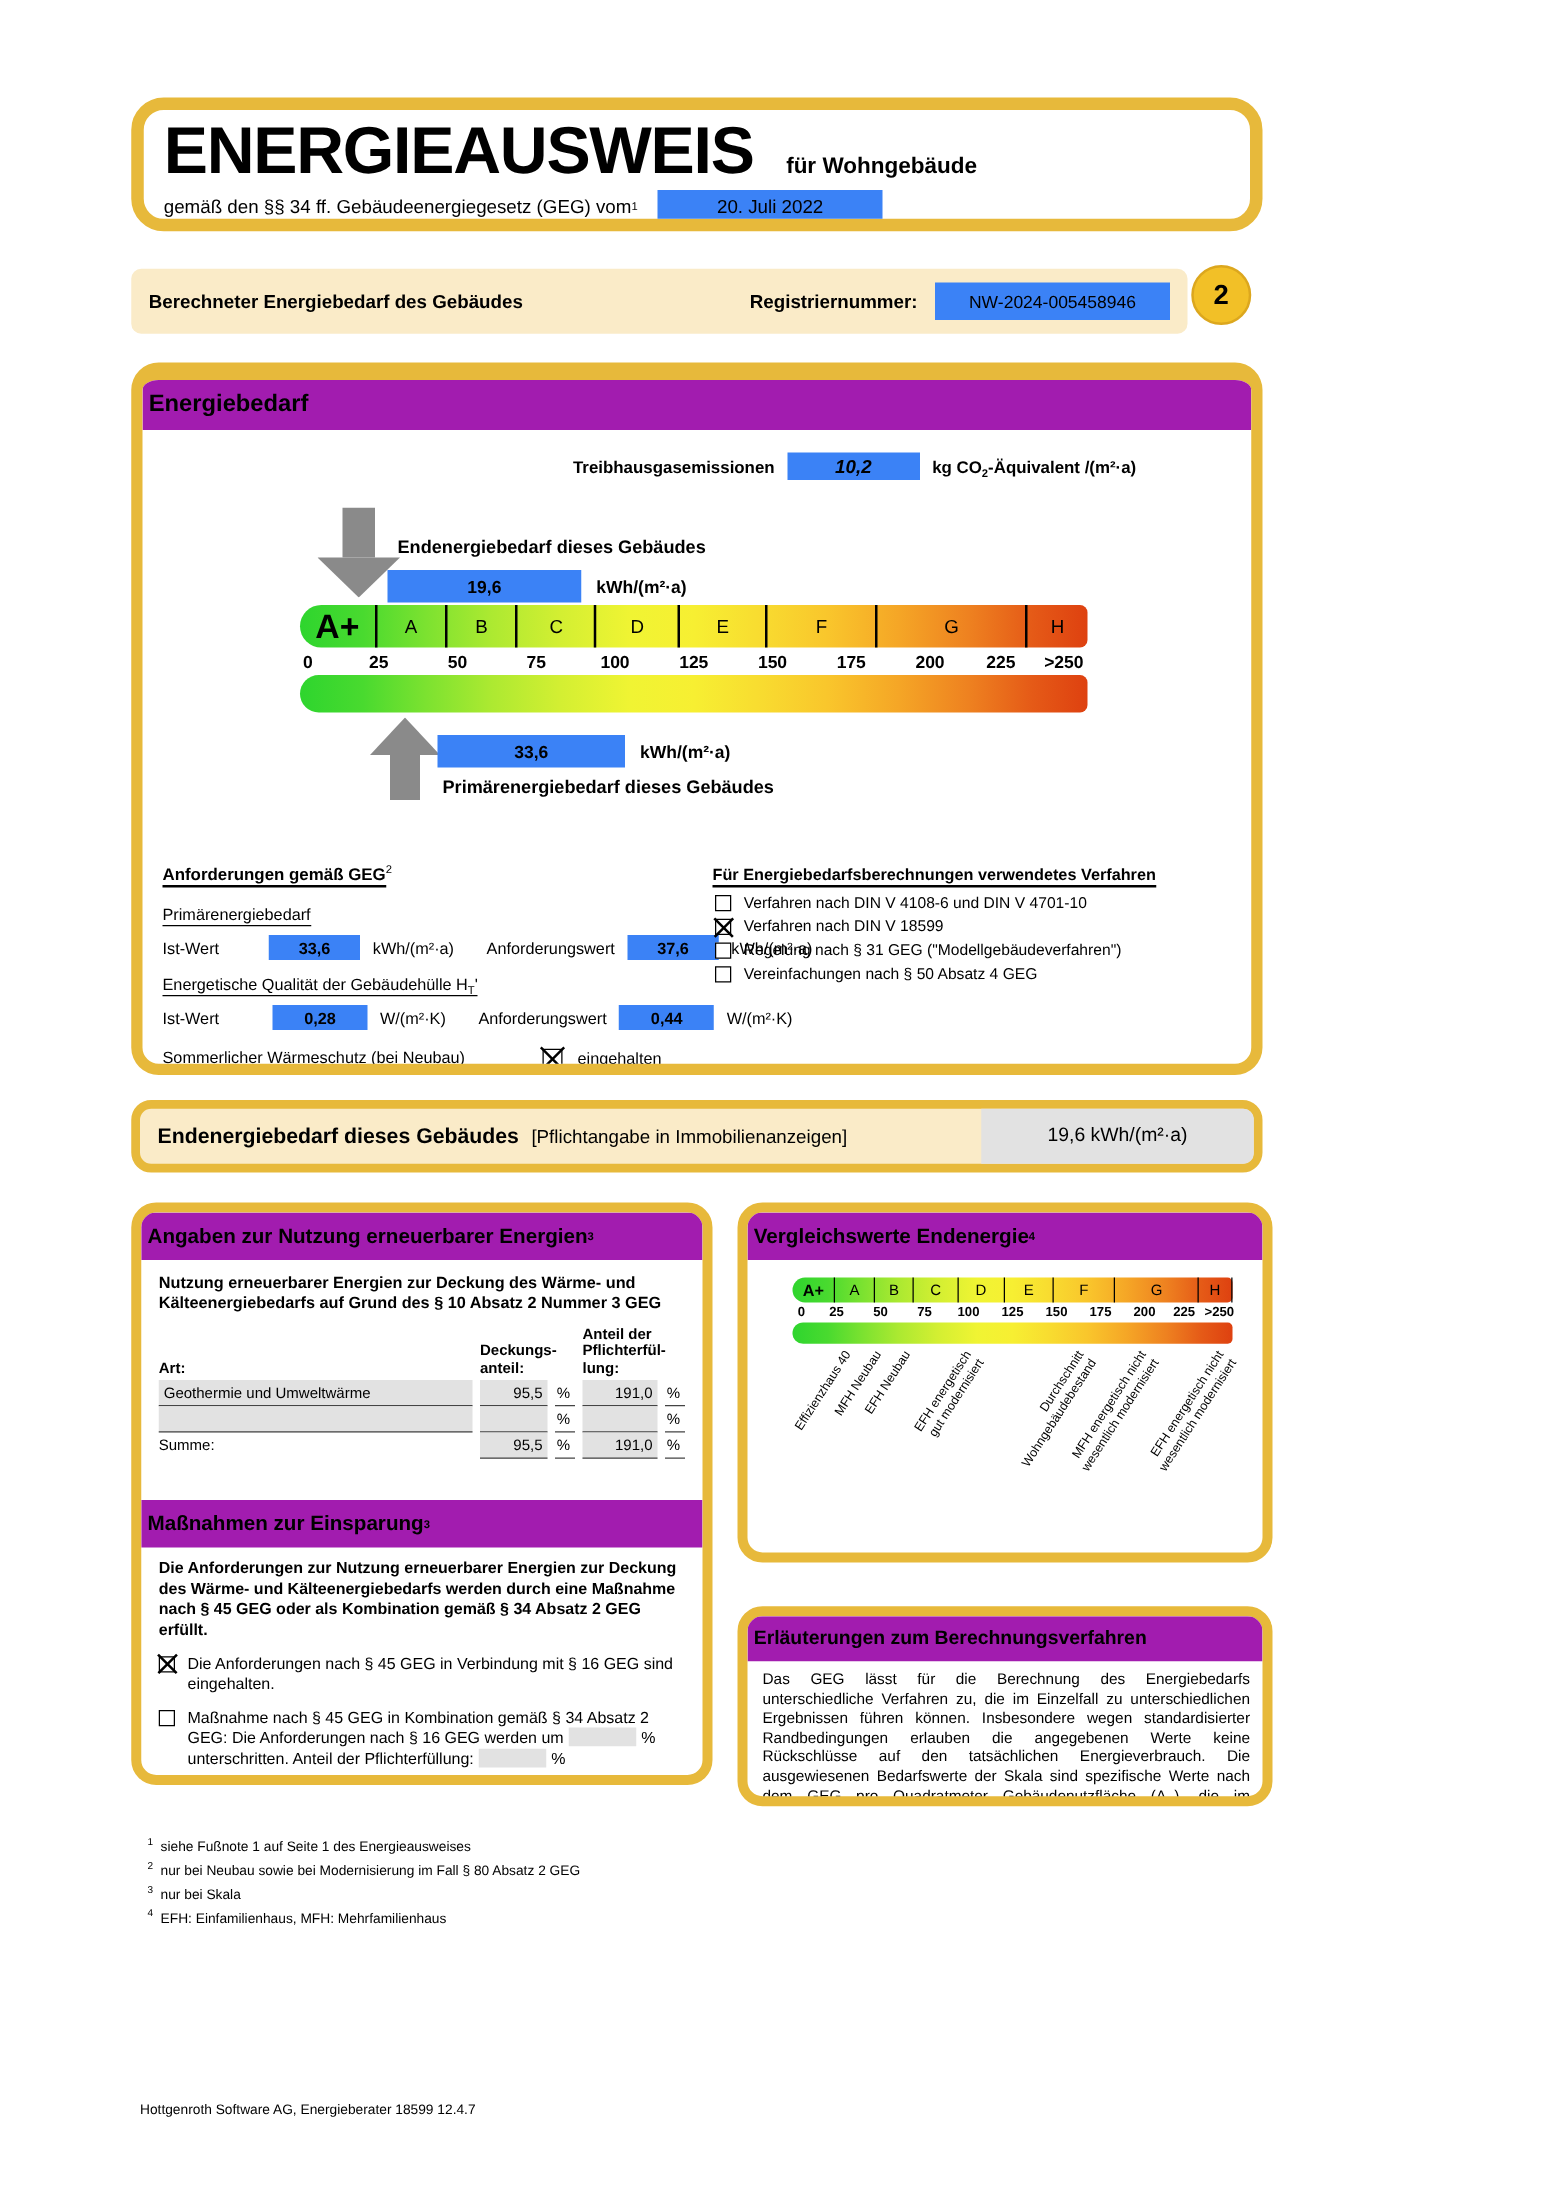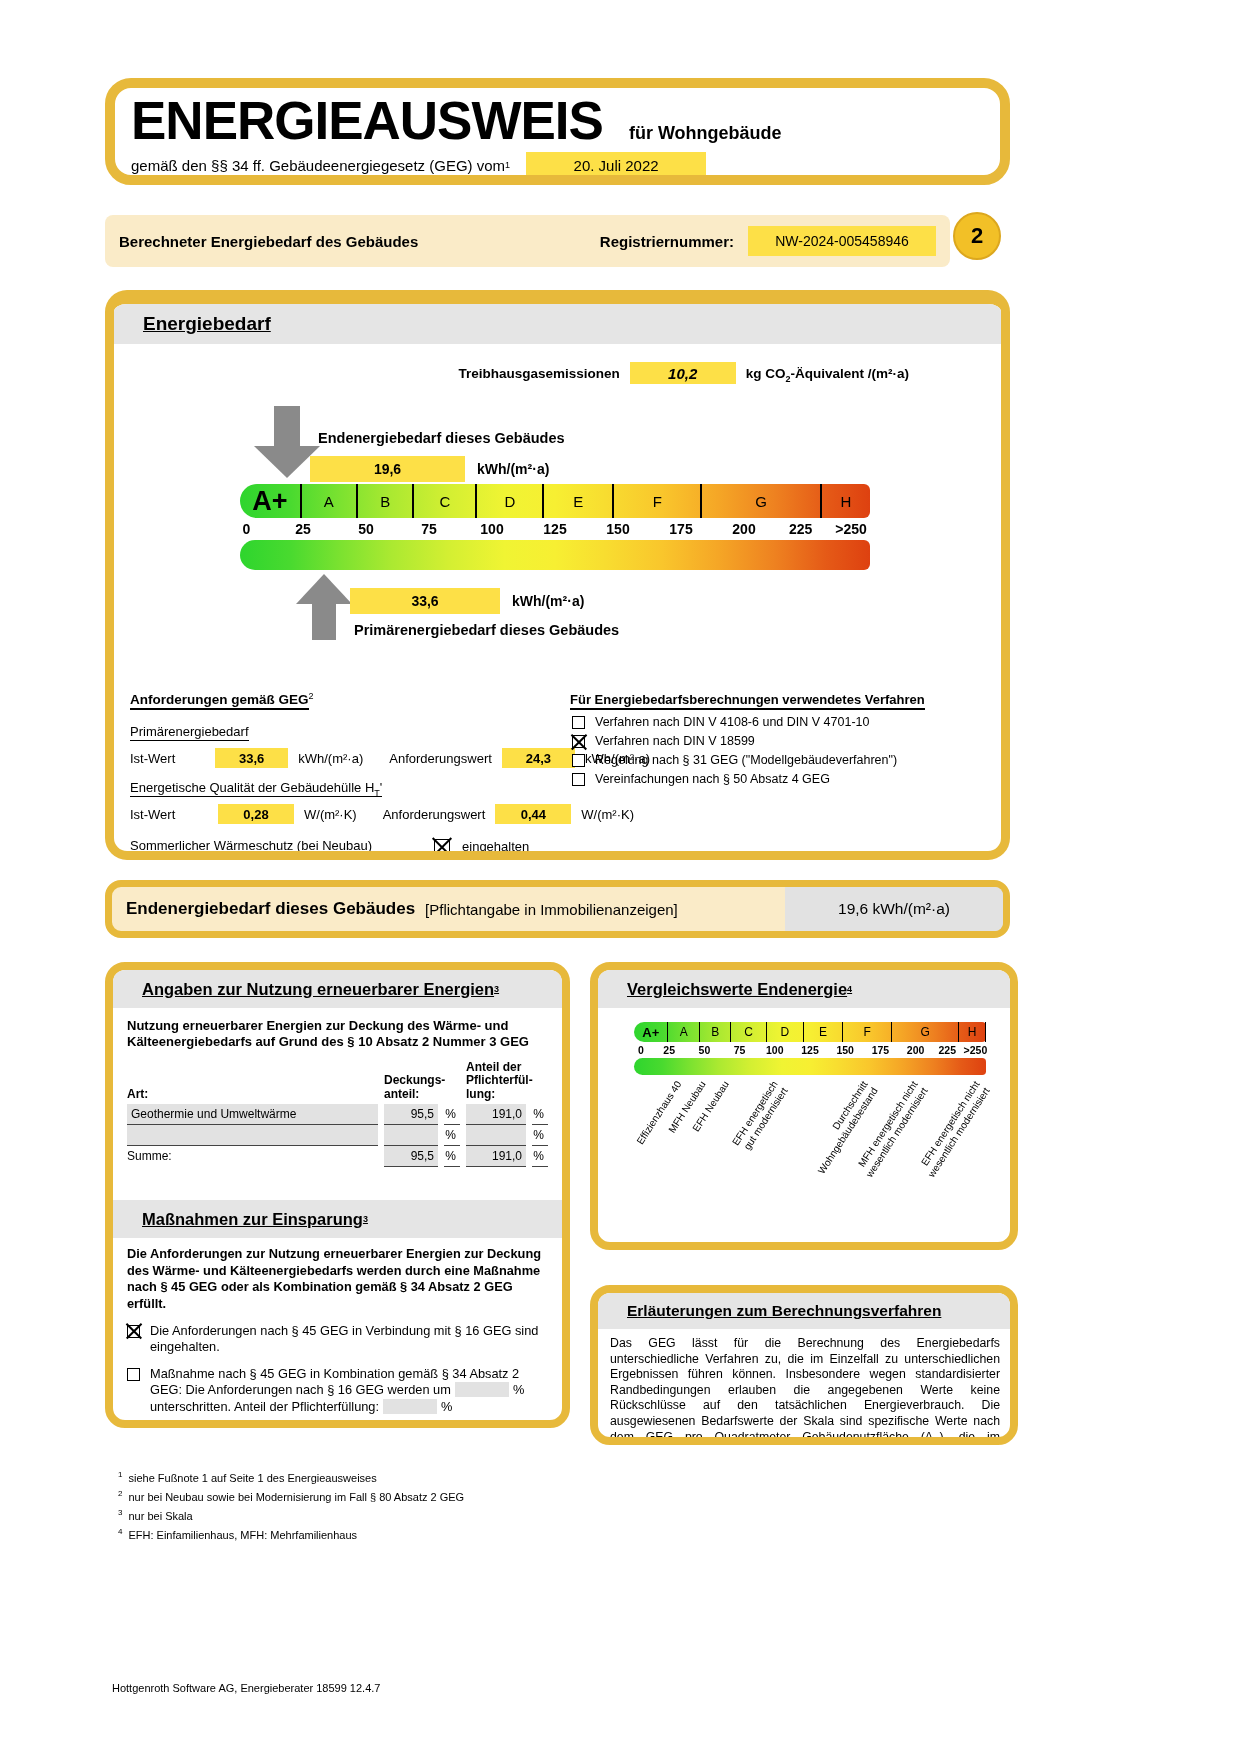--- a/index.html
+++ b/index.html
@@ -3,22 +3,22 @@
 <meta charset="utf-8">
 <style>
   * { margin:0; padding:0; box-sizing:border-box; }
   html,body { background:#ffffff; }
   .page {
     position:relative; width:1240px; height:1754px; background:#fff;
     font-family:"Liberation Sans", sans-serif; color:#000; overflow:hidden;
   }
   
   .goldbox { position:absolute; background:#fff; border:9px solid #E7B93B; border-radius:22px; overflow:hidden; }
-  .creamstrip { background:#e5e5e5; display:flex; align-items:center; padding:0 29px;text-decoration:underline; }
-  .vbox { background:#fde047; display:inline-flex; align-items:center; justify-content:center; font-weight:bold; }
+  .creamstrip { background:#a21caf; display:flex; align-items:center; padding:0 5px; }
+  .vbox { background:#3b82f6; display:inline-flex; align-items:center; justify-content:center; font-weight:bold; }
   .ul  { border-bottom:1.5px solid #000; padding-bottom:1px; display:inline-block; }
   .ulb { border-bottom:2px solid #000; padding-bottom:1px; display:inline-block; font-weight:bold; }
   sup { font-size:9px; vertical-align:super; line-height:0; }
   sub { font-size:9px; vertical-align:sub; line-height:0; }
 
   
   .hdr { left:105px; top:78px; width:905px; height:107px; border-width:10px; border-radius:26px; padding:0 0 0 16px; }
   .hdr-row1 { display:flex; align-items:baseline; margin-top:2px; }
   .hdr-title { font-size:53px; font-weight:bold; letter-spacing:-1px; }
   .hdr-for { font-size:18px; font-weight:bold; margin-left:26px; }
@@ -215,21 +215,21 @@
       <div class="primlabel">Primärenergiebedarf dieses Gebäudes</div>
 
       <div class="reqcol">
         <div><span class="ulb h1">Anforderungen gemäß GEG</span><sup>2</sup></div>
         <div class="mt14"><span class="ul">Primärenergiebedarf</span></div>
         <div class="rrow">
           <span class="rlbl">Ist-Wert</span>
           <span class="vbox vb">33,6</span>
           <span>kWh/(m²·a)</span>
           <span class="alabel">Anforderungswert</span>
-          <span class="vbox vb">24,3</span>
+          <span class="vbox vb">37,6</span>
           <span>kWh/(m²·a)</span>
         </div>
         <div class="mt10"><span class="ul"><span>Energetische Qualität der Gebäudehülle H</span><sub>T</sub><span>'</span></span></div>
         <div class="rrow">
           <span class="rlbl">Ist-Wert</span>
           <span class="vbox vb">0,28</span>
           <span>W/(m²·K)</span>
           <span class="alabel">Anforderungswert</span>
           <span class="vbox vb">0,44</span>
           <span>W/(m²·K)</span>

